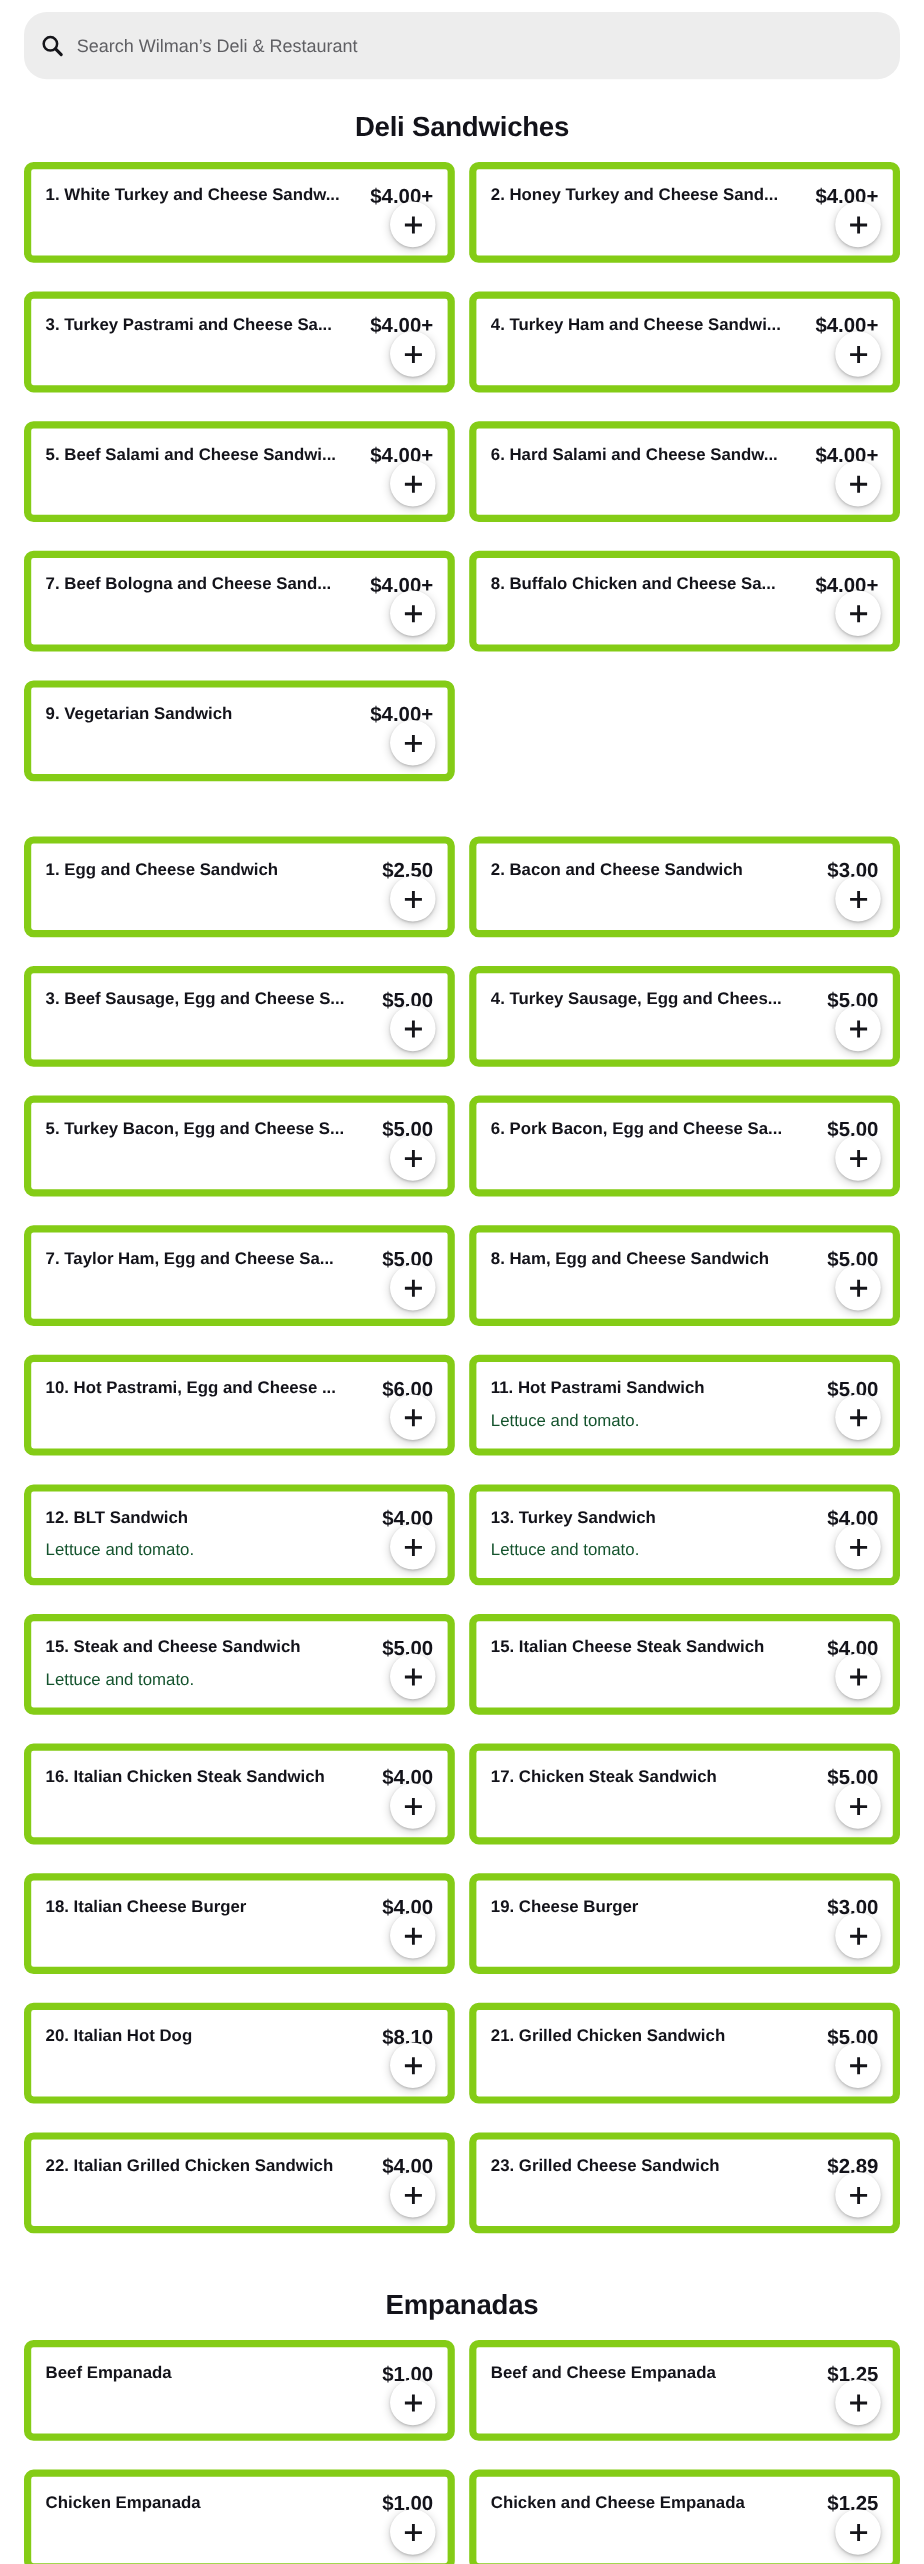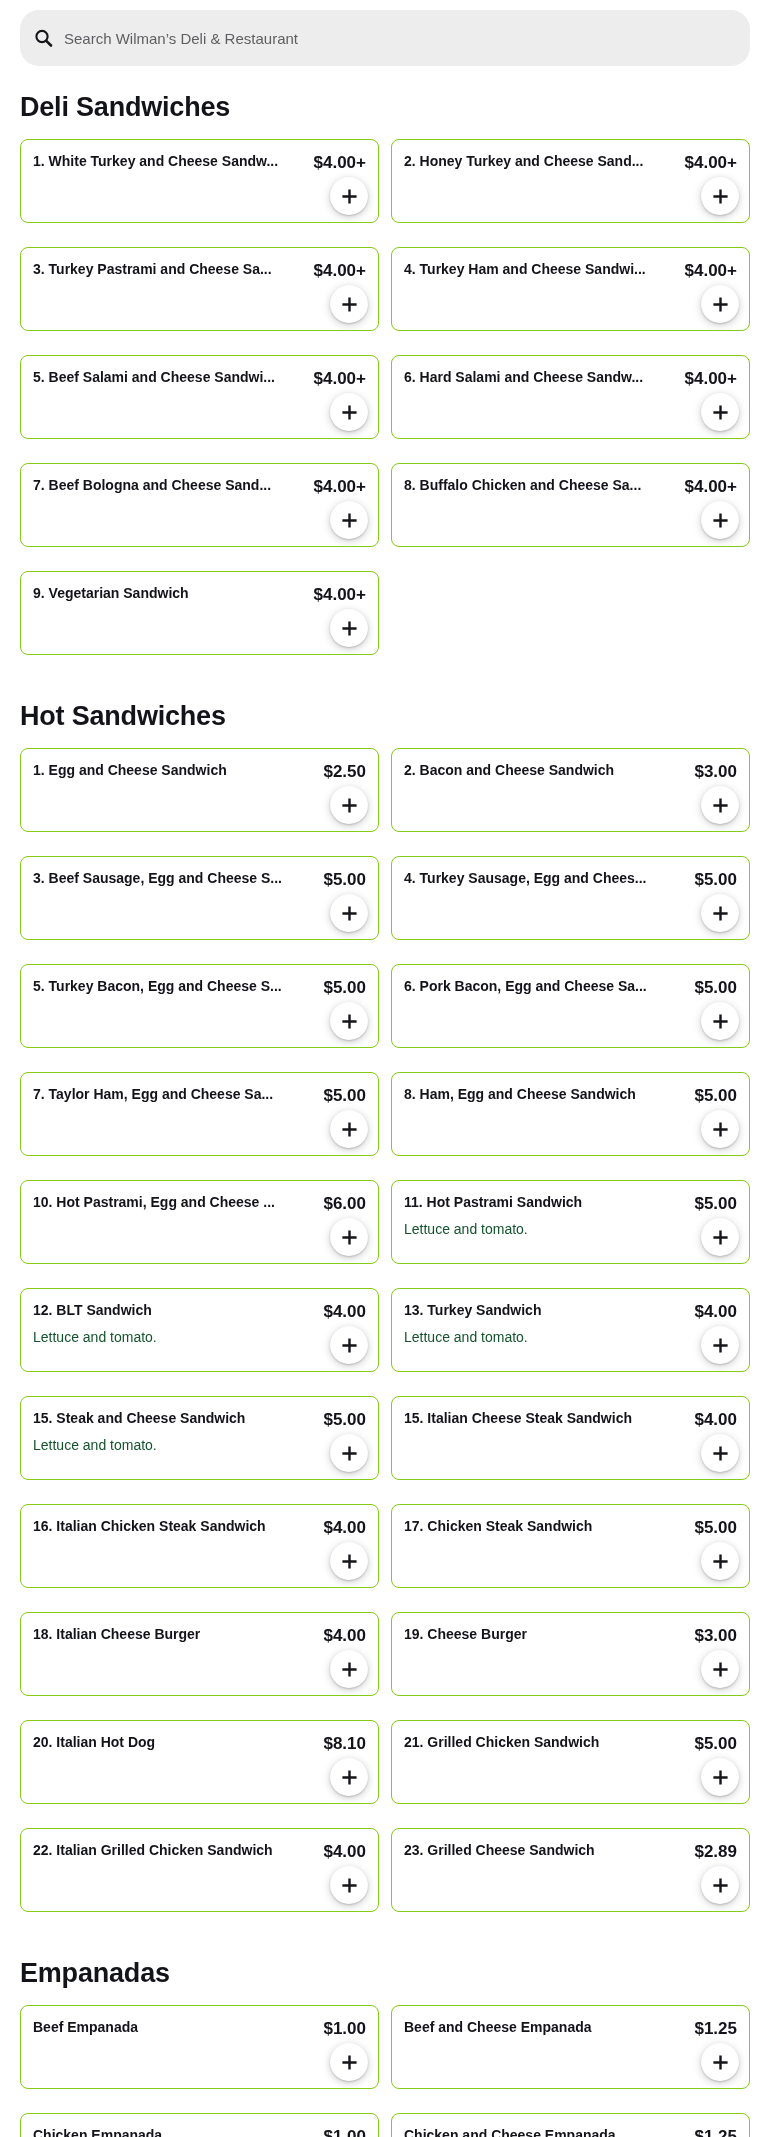--- a/index.html
+++ b/index.html
@@ -41,39 +41,40 @@
     padding: 0 16px 0 44px;
     font-size: 15px;
     font-family: inherit;
     color: #13131a;
   }
   .search-input::placeholder { color: #5f5f63; }
 
   
   .section + .section { margin-top: 46px; }
   .section-title {
-    font-size: 27px;
+    font-size: 23px;
     font-weight: 800;
     letter-spacing: -0.2px;
     margin: 0 0 16px 0;
     color: #13131a;
+    text-align: center;
   }
   .grid {
     display: grid;
     grid-template-columns: 1fr 1fr;
     column-gap: 12px;
     row-gap: 24px;
     grid-auto-rows: 84px;
   }
 
   
   .card {
     position: relative;
     background: #ffffff;
-    border: 1px solid #84cc16;
+    border: 6px solid #84cc16;
     border-radius: 8px;
     padding: 13px 12px;
     box-sizing: border-box;
     overflow: hidden;
     cursor: pointer;
   }
   .card-top {
     display: flex;
     justify-content: space-between;
     align-items: flex-start;
@@ -268,21 +269,20 @@
         <svg width="17" height="17" viewBox="0 0 17 17" aria-hidden="true">
           <path d="M8.5 1.4 V15.6 M1.4 8.5 H15.6" stroke="#15151a" stroke-width="2.4" fill="none"></path>
         </svg>
       </span>
     </button>
   </div>
 </div>
   </section>
 
   <section class="section">
-    <h2 class="section-title">Hot Sandwiches</h2>
     <div class="grid">
   <div class="card">
     <div class="card-top">
       <div class="item-name">1. Egg and Cheese Sandwich</div>
       <div class="item-price">$2.50</div>
     </div>
 
     <button class="plus-btn">
       <span style="display:flex">
         <svg width="17" height="17" viewBox="0 0 17 17" aria-hidden="true">

